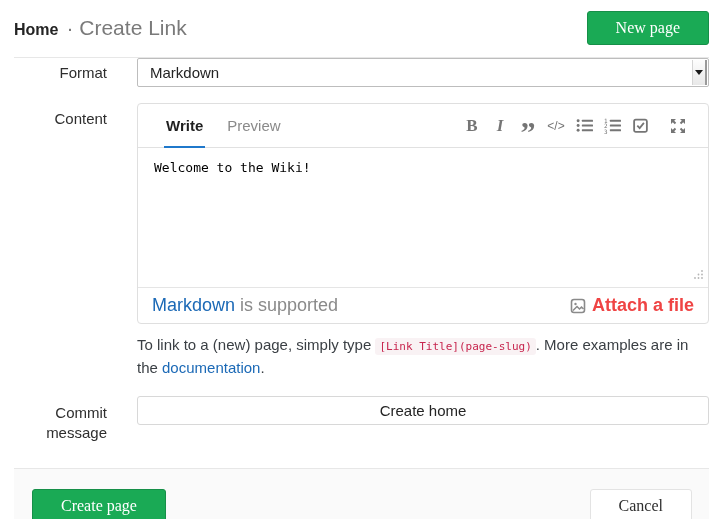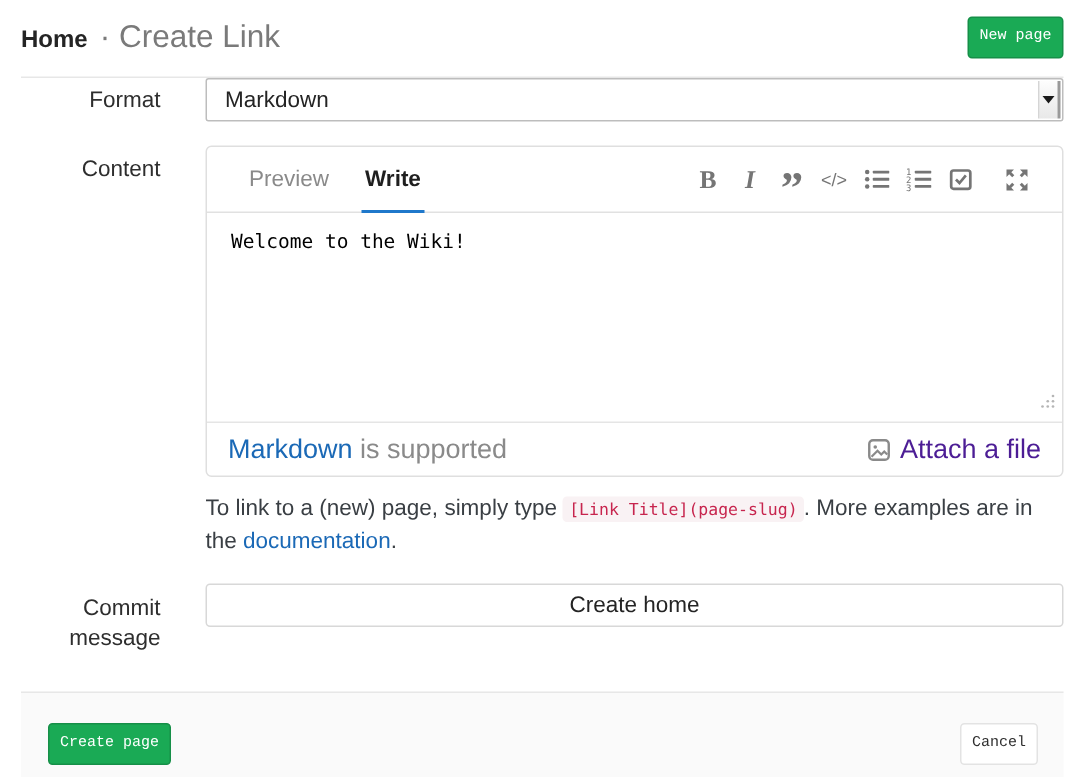--- a/index.html
+++ b/index.html
@@ -6,23 +6,23 @@
   html, body { width: 725px; height: 519px; background: #fff; overflow: hidden; }
   body { font-family: "Liberation Sans", sans-serif; color: #2e2e2e; }
   .container { padding: 0 16px 0 14px; }
 
   
   .page-header { display: flex; align-items: center; justify-content: space-between;
                  padding: 11px 0 12px 0; border-bottom: 1px solid #e7e7e7; }
   .title-wrap { display: flex; align-items: baseline; gap: 8px; }
   .page-title { font-size: 16px; font-weight: 700; color: #242424; }
   .page-subtitle { font-size: 21px; font-weight: 300; color: #7a7a7a; }
-  .btn { display: inline-block; font-size: 10px; line-height: 1; border-radius: 3px;
-         padding: 8px 7px; cursor: pointer; border: 1px solid transparent;
-         font-family: Liberation Mono, monospace; }
+  .btn { display: inline-block; font-size: 16px; line-height: 1; border-radius: 3px;
+         padding: 8px 28px; cursor: pointer; border: 1px solid transparent;
+         font-family: Liberation Serif, serif; }
   .btn-green { background: #1aaa55; border-color: #168f48; color: #fff; }
   .btn-default { background: #fff; border-color: #e3e3e3; color: #2e2e2e; }
 
   
   .form-row { display: flex; }
   .row-format { align-items: center; }
   .row-content { margin-top: 16px; }
   .row-commit { margin-top: 18px; }
   .form-label { width: 93px; margin-right: 30px; flex-shrink: 0; text-align: right;
                 font-size: 15px; color: #2e2e2e; line-height: 20px; }
@@ -62,21 +62,21 @@
 
   .editor-body { position: relative; }
   .editor-textarea { display: block; width: 100%; height: 139px; border: none; outline: none; resize: none;
                      padding: 11px 16px; font-family: "DejaVu Sans Mono", "Liberation Mono", monospace;
                      font-size: 13px; color: #000000; line-height: 17px; background: transparent; }
   .resize-handle { position: absolute; right: 4px; bottom: 3px; cursor: nwse-resize; }
 
   .editor-footer { display: flex; align-items: center; height: 36px; border-top: 1px solid #e5e5e5;
                    padding: 0 14px; font-size: 18px; color: #8a8a8a; }
   a.link { color: #1b69b6; text-decoration: none; cursor: pointer; }
-  .attach { margin-left: auto; display: flex; align-items: center; gap: 6px; color: #4c1d95; cursor: pointer; }
+  .attach { margin-left: auto; display: flex; align-items: center; gap: 6px; color: #ef4444; cursor: pointer; font-weight: bold; }
 
   
   .help-block { margin: 10px 0 0 123px; font-size: 15px; line-height: 21px; color: #3a3f44; }
   .code-span { font-family: "DejaVu Sans Mono", "Liberation Mono", monospace; font-size: 11px;
                color: #c7254e; background: #f9f2f4; padding: 2px 4px; border-radius: 3px; }
 
   
   .text-input { width: 100%; height: 29px; border: 1px solid #d8d8d8; border-radius: 3px;
                 padding: 0 12px; font-size: 15px; color: #242424; outline: none;
                 font-family: "Liberation Sans", sans-serif; text-align: center; }
@@ -110,22 +110,22 @@
       </div>
     </div>
   </div>
 
   <div class="form-row row-content">
     <div class="form-label">Content</div>
     <div class="form-field">
       <div class="editor">
 
         <div class="editor-tabbar">
+          <div class="tab active">Write</div>
           <div class="tab">Preview</div>
-          <div class="tab active">Write</div>
 
           <div class="toolbar">
             <button class="tool-btn glyph-bold">B</button>
             <button class="tool-btn glyph-italic">I</button>
             <button class="tool-btn glyph-quote">”</button>
             <button class="tool-btn glyph-code">&lt;/&gt;</button>
             <button class="tool-btn">
               <svg width="17" height="17" viewBox="0 0 16 16" fill="#757575">
                 <circle cx="2" cy="3.5" r="1.4"></circle>
                   <rect x="5.5" y="2.6" width="10.5" height="1.8" rx="0.5"></rect>

